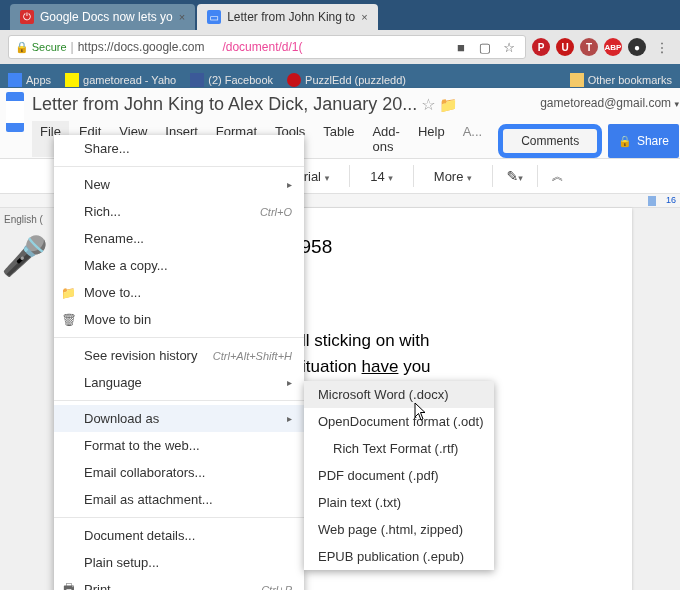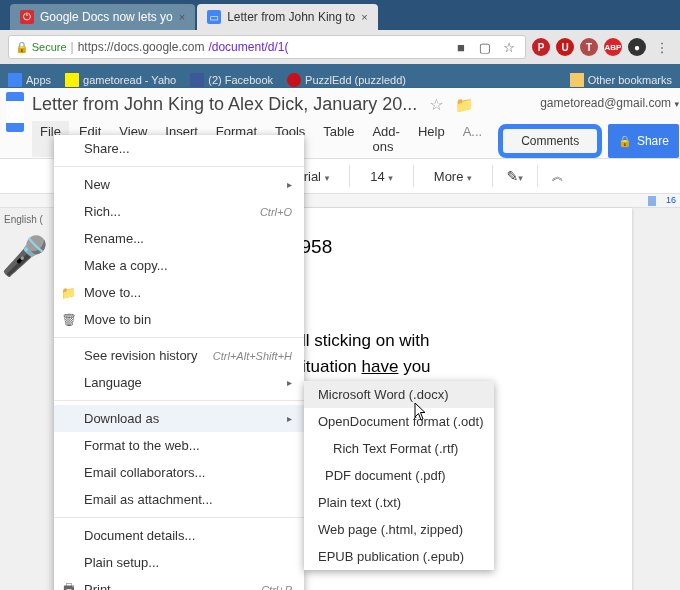--- a/index.html
+++ b/index.html
@@ -58,21 +58,21 @@
     border: 1px solid #ccc;
     border-radius: 3px;
     display: flex;
     align-items: center;
     padding: 0 6px;
     font-size: 12px;
     color: #555;
     gap: 4px;
   }
   .url-secure { color: #2a8a2a; font-size: 11px; display:flex; align-items:center; gap:3px;}
-  .url-path { color: #6d28d9; }
+  .url-path { color: #ec4899; margin-left: 14px; }
   .chrome-action {
     width: 20px; height: 20px; display:flex; align-items:center; justify-content:center;
     font-size: 13px; color:#555;
   }
   .ext-icon {
     width: 18px; height: 18px; border-radius: 50%;
     display:flex; align-items:center; justify-content:center;
     font-size: 10px; color:#fff; font-weight:bold;
   }
   .ext-p { background:#c51f27; }
@@ -116,21 +116,21 @@
   .docs-logo {
     width: 40px; height: 40px; background:#4285f4;
     display:flex; align-items:center; justify-content:center;
     border-radius:2px;
     cursor:pointer;
   }
   .docs-logo-inner {
     width: 18px; height: 22px; background:#fff;
   }
   .docs-meta { flex:1; }
-  .docs-title-row { display:flex; align-items:center; gap:12px; }
+  .docs-title-row { display:flex; align-items:center; gap:4px; }
   .docs-title {
     font-size: 18px; color:#444;
     padding: 2px 0;
   }
   .docs-star { color:#999; font-size:16px; cursor:pointer; }
   .docs-folder { color:#888; font-size:15px; cursor:pointer; }
   .docs-menus {
     display:flex; gap:2px; font-size:13px; color:#333;
     padding-top: 4px;
   }
@@ -448,21 +448,21 @@
 <div class="menu-panel submenu">
   <div class="menu-row hover" style="padding-left:14px">
       <span class="menu-label">Microsoft Word (.docx)</span>
     </div>
   <div class="menu-row" style="padding-left:14px">
       <span class="menu-label">OpenDocument format (.odt)</span>
     </div>
   <div class="menu-row" style="padding-left:29px">
       <span class="menu-label">Rich Text Format (.rtf)</span>
     </div>
-  <div class="menu-row" style="padding-left:21px">
+  <div class="menu-row" style="padding-left:14px">
       <span class="menu-label">PDF document (.pdf)</span>
     </div>
   <div class="menu-row" style="padding-left:14px">
       <span class="menu-label">Plain text (.txt)</span>
     </div>
   <div class="menu-row" style="padding-left:14px">
       <span class="menu-label">Web page (.html, zipped)</span>
     </div>
   <div class="menu-row" style="padding-left:14px">
       <span class="menu-label">EPUB publication (.epub)</span>

